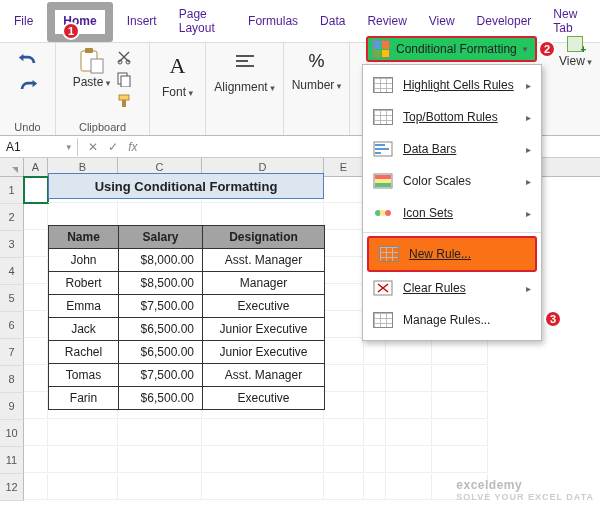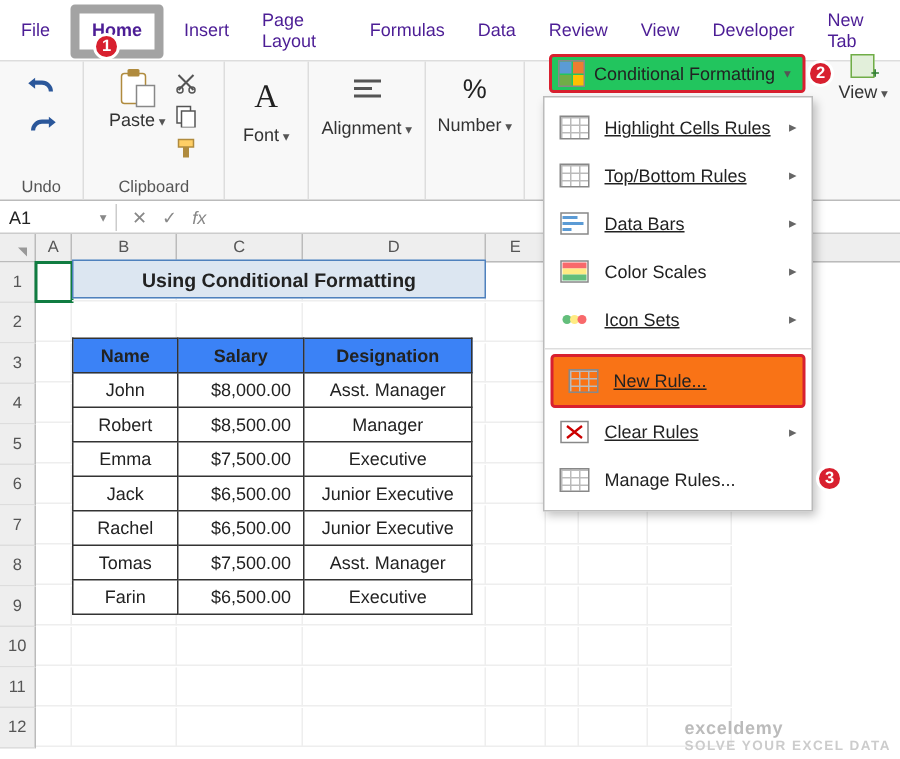--- a/index.html
+++ b/index.html
@@ -21,21 +21,21 @@
     gap: 6px;
     padding: 2px 6px 0 6px;
     background: #fff;
   }
   .menubar .tab {
     padding: 4px 8px 6px 8px;
     color: #4c1d95;
     cursor: default;
   }
   .menubar .tab.active {
-    border: 6px solid #a3a3a3;
+    border: 8px solid #a3a3a3;
     border-radius: 3px;
     font-weight: 600;
   }
   
   .ribbon {
     display: flex;
     border-top: 1px solid #ddd;
     border-bottom: 1px solid #bbb;
     background: #f8f8f8;
     height: 94px;
@@ -171,23 +171,23 @@
     font-weight:bold; font-size:13px;
   }
   table.ws {
     position:absolute; left:48px; top:225px;
     border-collapse: collapse; font-size:12px;
   }
   table.ws th, table.ws td {
     border:1px solid #333; padding:4px 6px; height:22px;
     text-align:center; background:#fff;
   }
-  table.ws th { background:#3b82f6; font-weight:bold; }
+  table.ws th { background:#a3a3a3; font-weight:bold; }
   table.ws td.sal { text-align:right; padding-right:8px;}
-  .wcolB{width:70px;} .wcolC{width:84px;} .wcolD{width:112px;}
+  .wcolB{width:70px;} .wcolC{width:84px;} .wcolD{width:122px;}
 
   .cells-btn {
     position:absolute; left:559px; top:36px;
     display:flex; flex-direction:column; align-items:center; gap:2px;
   }
   .cells-btn .ic{ width:16px;height:16px; background:#e2efda; border:1px solid #70ad47; position:relative;}
   .cells-btn .ic::after{content:"+"; position:absolute; right:-4px; bottom:-4px; font-size:10px; color:#2e7d32; font-weight:bold;}
 
   .watermark{
     position:absolute; right:6px; bottom:4px; color:#bbb; font-size:12px; font-weight:600; letter-spacing:.5px;

